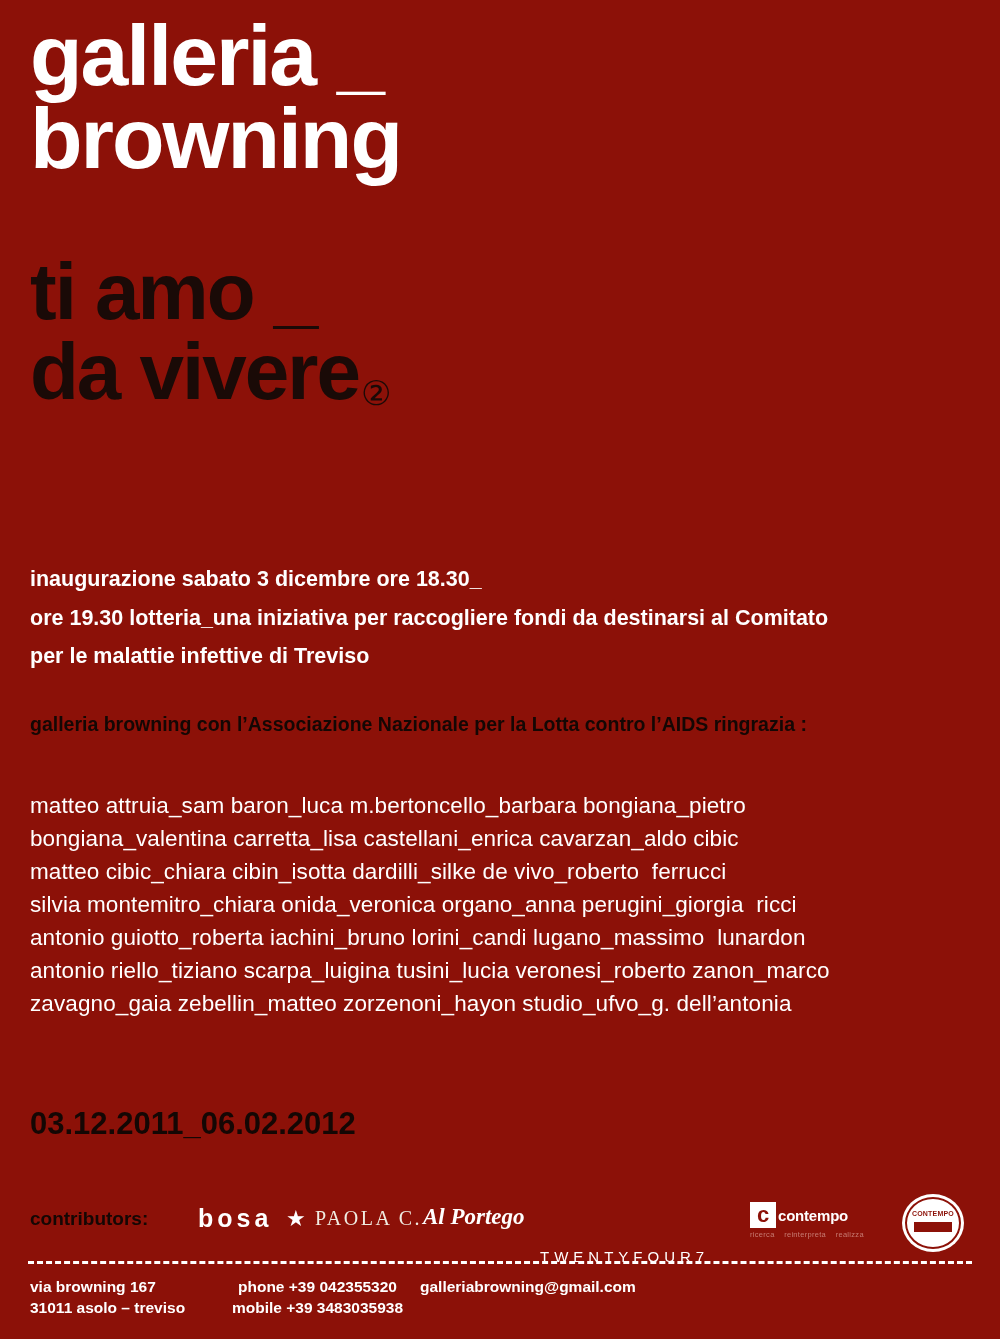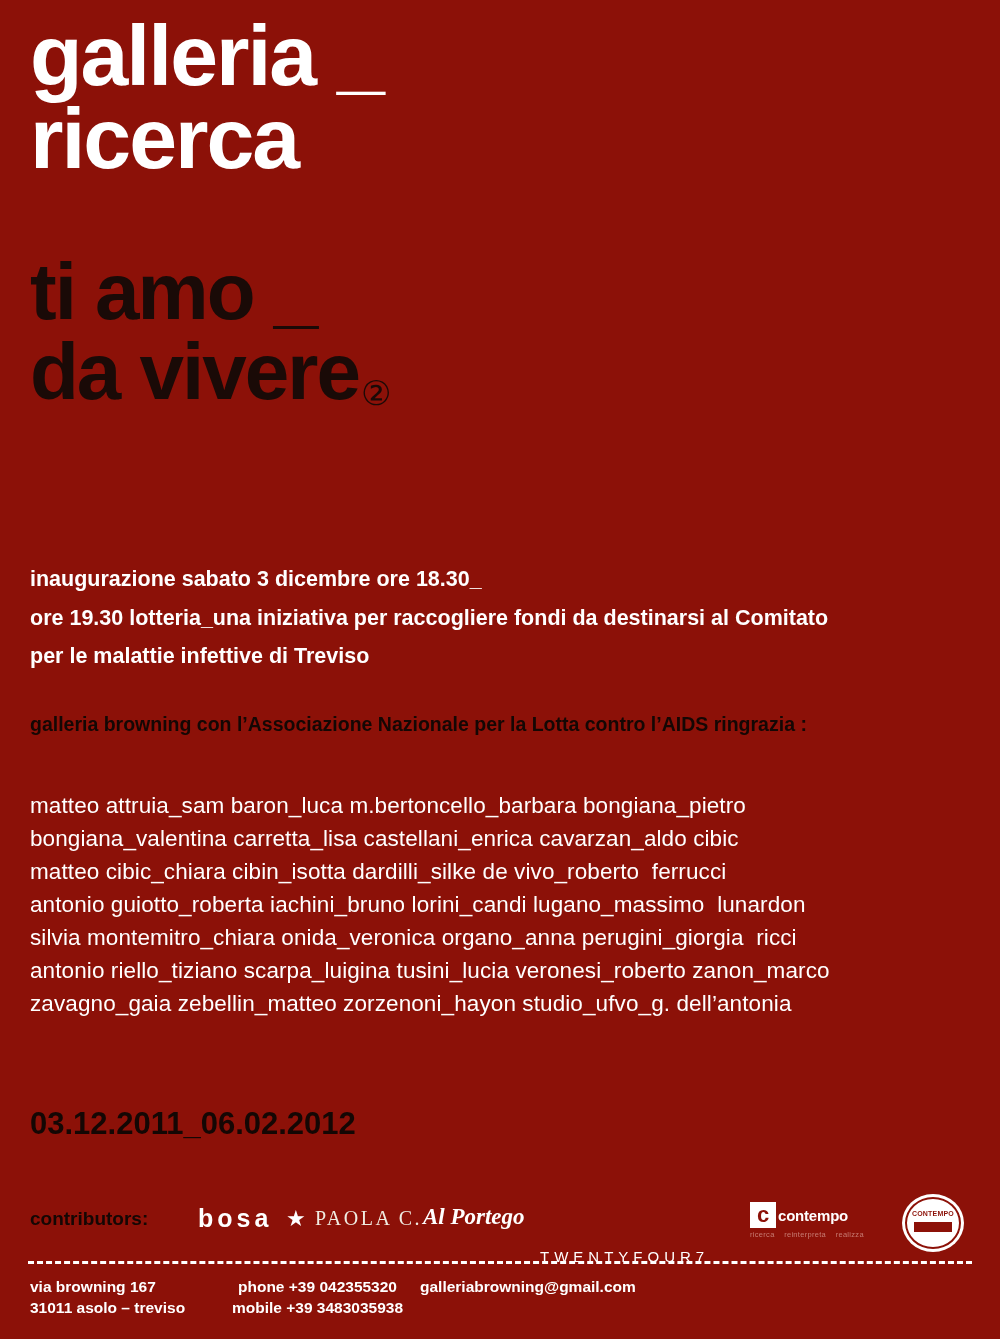--- a/index.html
+++ b/index.html
@@ -274,42 +274,42 @@
   .footer .c3 { left: 390px; width: 400px; }
   .footer .row { display: block; white-space: pre; }
 </style>
 </head>
 <body>
 
 <div class="poster">
 
   <div class="gallery-title">
     <span class="line">galleria _</span>
-    <span class="line">ricerca</span>
+    <span class="line">browning</span>
   </div>
 
   <div class="exh-title">
     <span class="line">ti amo _</span>
     <span class="line"><span>da vivere</span><span class="circled">②</span></span>
   </div>
 
   <div class="opening">
     <span class="l">inaugurazione sabato 3 dicembre ore 18.30_</span>
     <span class="l">ore 19.30 lotteria_una iniziativa per raccogliere fondi da destinarsi al Comitato</span>
     <span class="l">per le malattie infettive di Treviso</span>
   </div>
 
   <div class="thanks">galleria browning con l’Associazione Nazionale per la Lotta contro l’AIDS ringrazia :</div>
 
   <div class="names">
     <span class="l">matteo attruia_sam baron_luca m.bertoncello_barbara bongiana_pietro</span>
     <span class="l">bongiana_valentina carretta_lisa castellani_enrica cavarzan_aldo cibic</span>
     <span class="l">matteo cibic_chiara cibin_isotta dardilli_silke de vivo_roberto  ferrucci</span>
+    <span class="l">silvia montemitro_chiara onida_veronica organo_anna perugini_giorgia  ricci</span>
     <span class="l">antonio guiotto_roberta iachini_bruno lorini_candi lugano_massimo  lunardon</span>
-    <span class="l">silvia montemitro_chiara onida_veronica organo_anna perugini_giorgia  ricci</span>
     <span class="l">antonio riello_tiziano scarpa_luigina tusini_lucia veronesi_roberto zanon_marco</span>
     <span class="l">zavagno_gaia zebellin_matteo zorzenoni_hayon studio_ufvo_g. dell’antonia</span>
   </div>
 
   <div class="dates">03.12.2011_06.02.2012</div>
 
   <div class="contrib-row">
     <div class="contrib-label">contributors:</div>
 
     <div class="logo-bosa">bosa</div>

